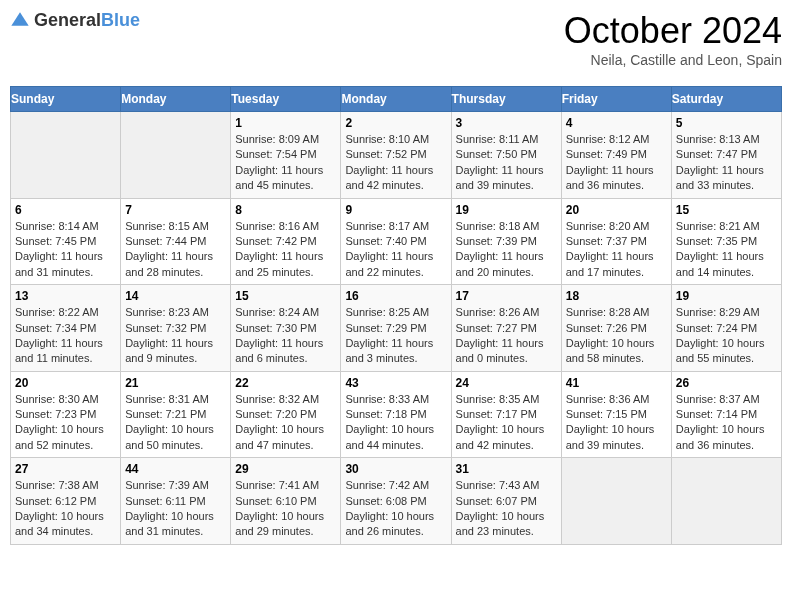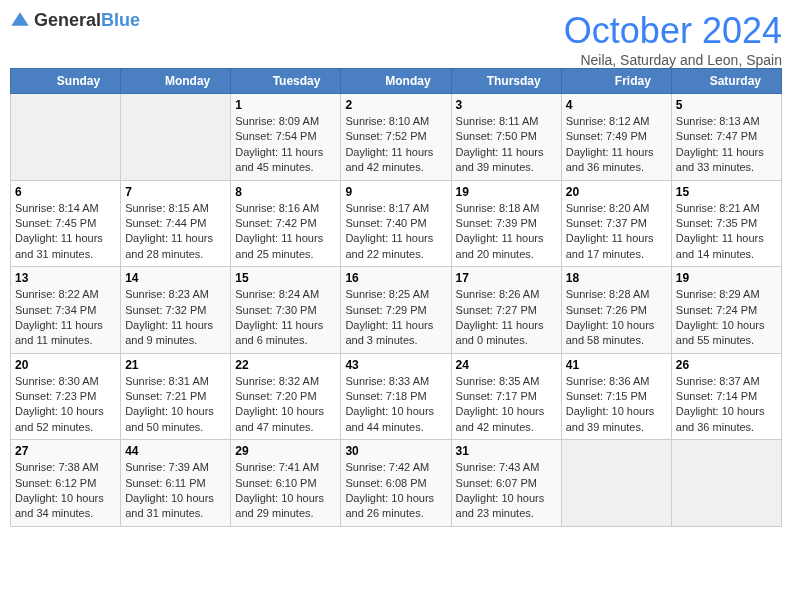--- a/index.html
+++ b/index.html
@@ -7,21 +7,21 @@
       font-family: Arial, sans-serif;
       background: #fff;
       width: 792px;
       min-height: 612px;
       padding: 10px;
     }
     .header {
       display: flex;
       justify-content: space-between;
       align-items: flex-start;
-      margin-bottom: 0;
+      margin-bottom: 18px;
     }
     .logo {
       display: flex;
       align-items: center;
       gap: 4px;
     }
     .logo-text-general {
       font-size: 18px;
       font-weight: bold;
       color: #333;
@@ -34,36 +34,36 @@
     .logo-icon {
       width: 20px;
       height: 20px;
     }
     .title-block {
       text-align: right;
     }
     .month-title {
       font-size: 36px;
       font-weight: normal;
-      color: #3b82f6;
+      color: #000000;
     }
     .location {
       font-size: 14px;
       color: #555;
     }
     table {
       width: 100%;
       border-collapse: collapse;
       font-size: 11px;
     }
     thead tr th {
       background-color: #4a7fc1;
       color: #fff;
-      padding: 5px 20px;
-      text-align: right;
+      padding: 5px 0;
+      text-align: left;
       font-size: 12px;
       font-weight: bold;
       border: 1px solid #3a6faa;
     }
     tbody tr td {
       border: 1px solid #ccc;
       vertical-align: top;
       padding: 4px;
       min-height: 70px;
       width: calc(100% / 7);
@@ -96,21 +96,21 @@
   <div class="logo">
     <svg class="logo-icon" viewBox="0 0 30 30">
       <polygon points="15,2 28,22 2,22" fill="#4a90d9"></polygon>
     </svg>
     <div>
       <span class="logo-text-general">General</span><span class="logo-text-blue">Blue</span>
     </div>
   </div>
   <div class="title-block">
     <div class="month-title">October 2024</div>
-    <div class="location">Neila, Saturday and Leon, Spain</div>
+    <div class="location">Neila, Castille and Leon, Spain</div>
   </div>
 </div>
 
 <table>
   <thead>
     <tr>
       <th>Sunday</th>
       <th>Monday</th>
       <th>Tuesday</th>
       <th>Monday</th>

